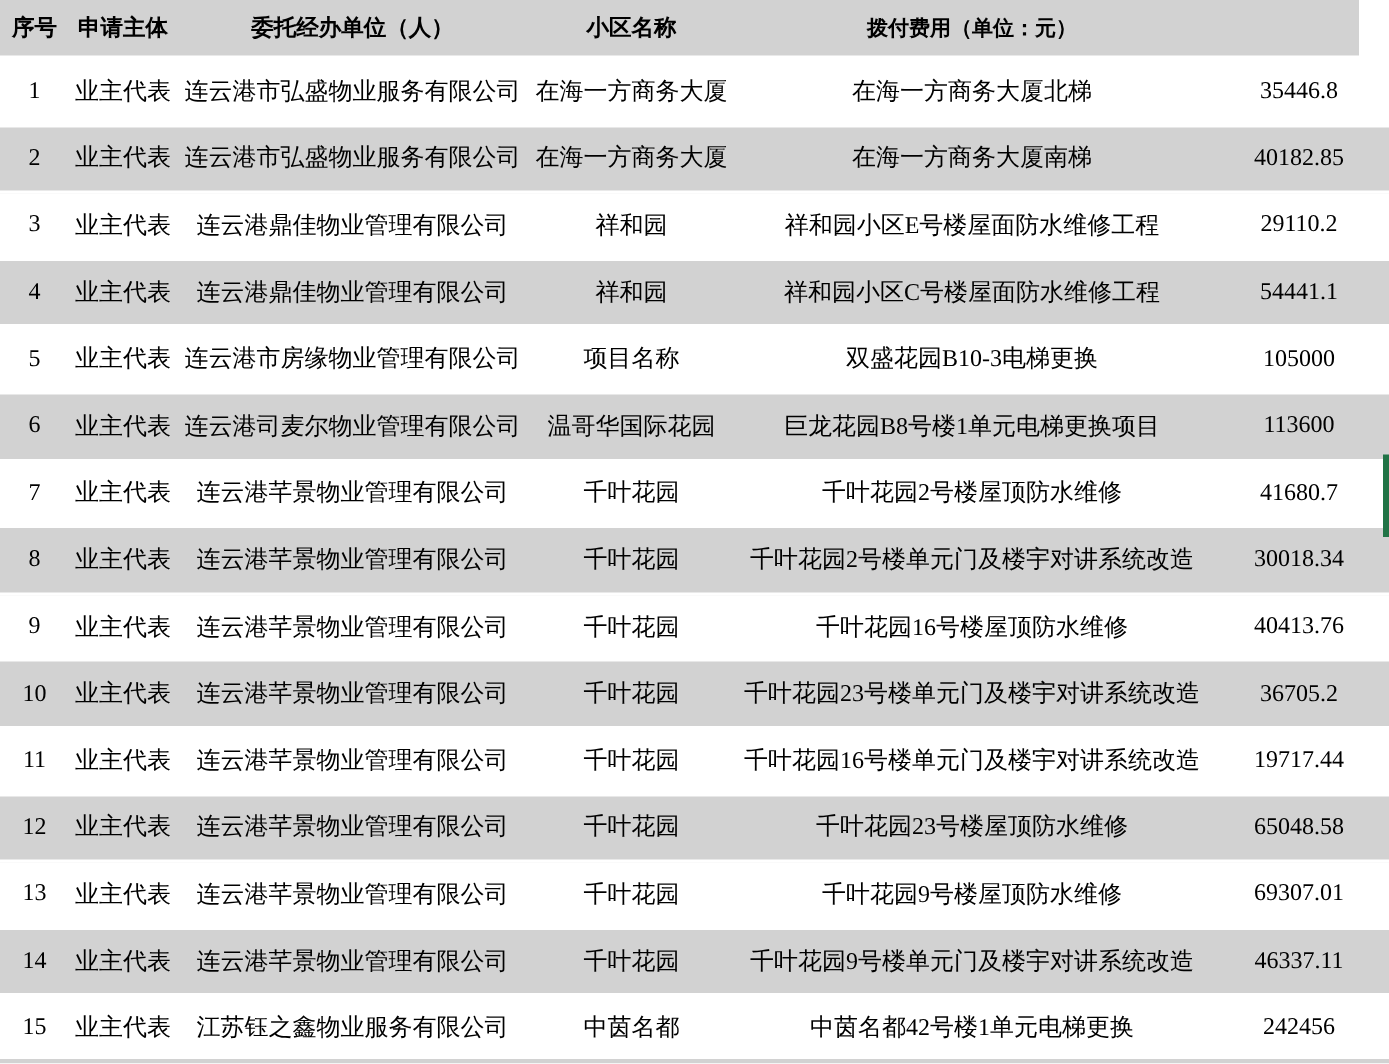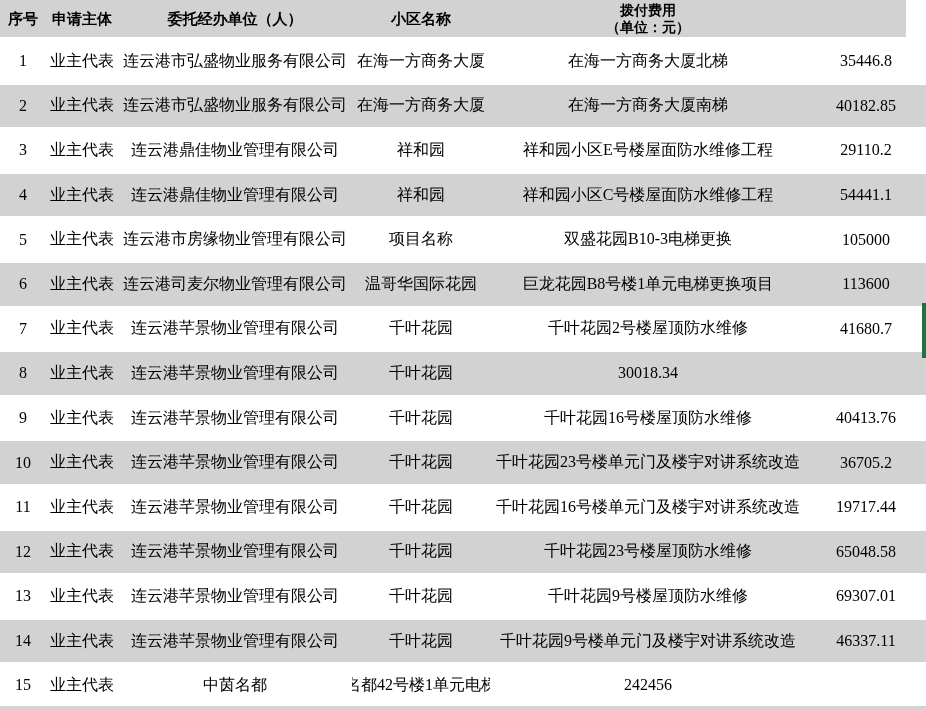--- a/index.html
+++ b/index.html
@@ -33,21 +33,21 @@
     height: 40px;
     background: var(--row-alt);
     border-bottom: 3px solid var(--row-base);
     flex: 0 0 auto;
   }
   .hcell {
     display: flex; align-items: center; justify-content: center;
     font-weight: bold; font-size: 15px; line-height: 17px;
     text-align: center; white-space: nowrap; overflow: hidden;
   }
-  .hcell.fee { flex-direction: column; font-size: 14px; }
+  .hcell.fee { flex-direction: row; font-size: 14px; }
 
   .cell {
     display: flex; align-items: center; justify-content: center;
     font-family: "Liberation Serif", "DejaVu Serif", serif;
     font-size: 16px; text-align: center; white-space: nowrap; overflow: hidden;
   }
 
   .scrollbar-thumb {
     position: absolute;
     right: 0; top: 303px;
@@ -116,20 +116,21 @@
         <div class="cell">业主代表</div>
         <div class="cell">连云港芊景物业管理有限公司</div>
         <div class="cell">千叶花园</div>
         <div class="cell">千叶花园2号楼屋顶防水维修</div>
         <div class="cell">41680.7</div>
       </div><div class="row alt">
         <div class="cell">8</div>
         <div class="cell">业主代表</div>
         <div class="cell">连云港芊景物业管理有限公司</div>
         <div class="cell">千叶花园</div>
+        <div class="cell">千叶花园2号楼单元门及楼宇对讲系统改造</div>
         <div class="cell">30018.34</div>
       </div><div class="row base">
         <div class="cell">9</div>
         <div class="cell">业主代表</div>
         <div class="cell">连云港芊景物业管理有限公司</div>
         <div class="cell">千叶花园</div>
         <div class="cell">千叶花园16号楼屋顶防水维修</div>
         <div class="cell">40413.76</div>
       </div><div class="row alt">
         <div class="cell">10</div>
@@ -162,19 +163,20 @@
       </div><div class="row alt">
         <div class="cell">14</div>
         <div class="cell">业主代表</div>
         <div class="cell">连云港芊景物业管理有限公司</div>
         <div class="cell">千叶花园</div>
         <div class="cell">千叶花园9号楼单元门及楼宇对讲系统改造</div>
         <div class="cell">46337.11</div>
       </div><div class="row base">
         <div class="cell">15</div>
         <div class="cell">业主代表</div>
+        <div class="cell">江苏钰之鑫物业服务有限公司</div>
         <div class="cell">中茵名都</div>
         <div class="cell">中茵名都42号楼1单元电梯更换</div>
         <div class="cell">242456</div>
       </div></div>
 </div>
 
 <div class="scrollbar-thumb"></div>
 
 </body></html>

